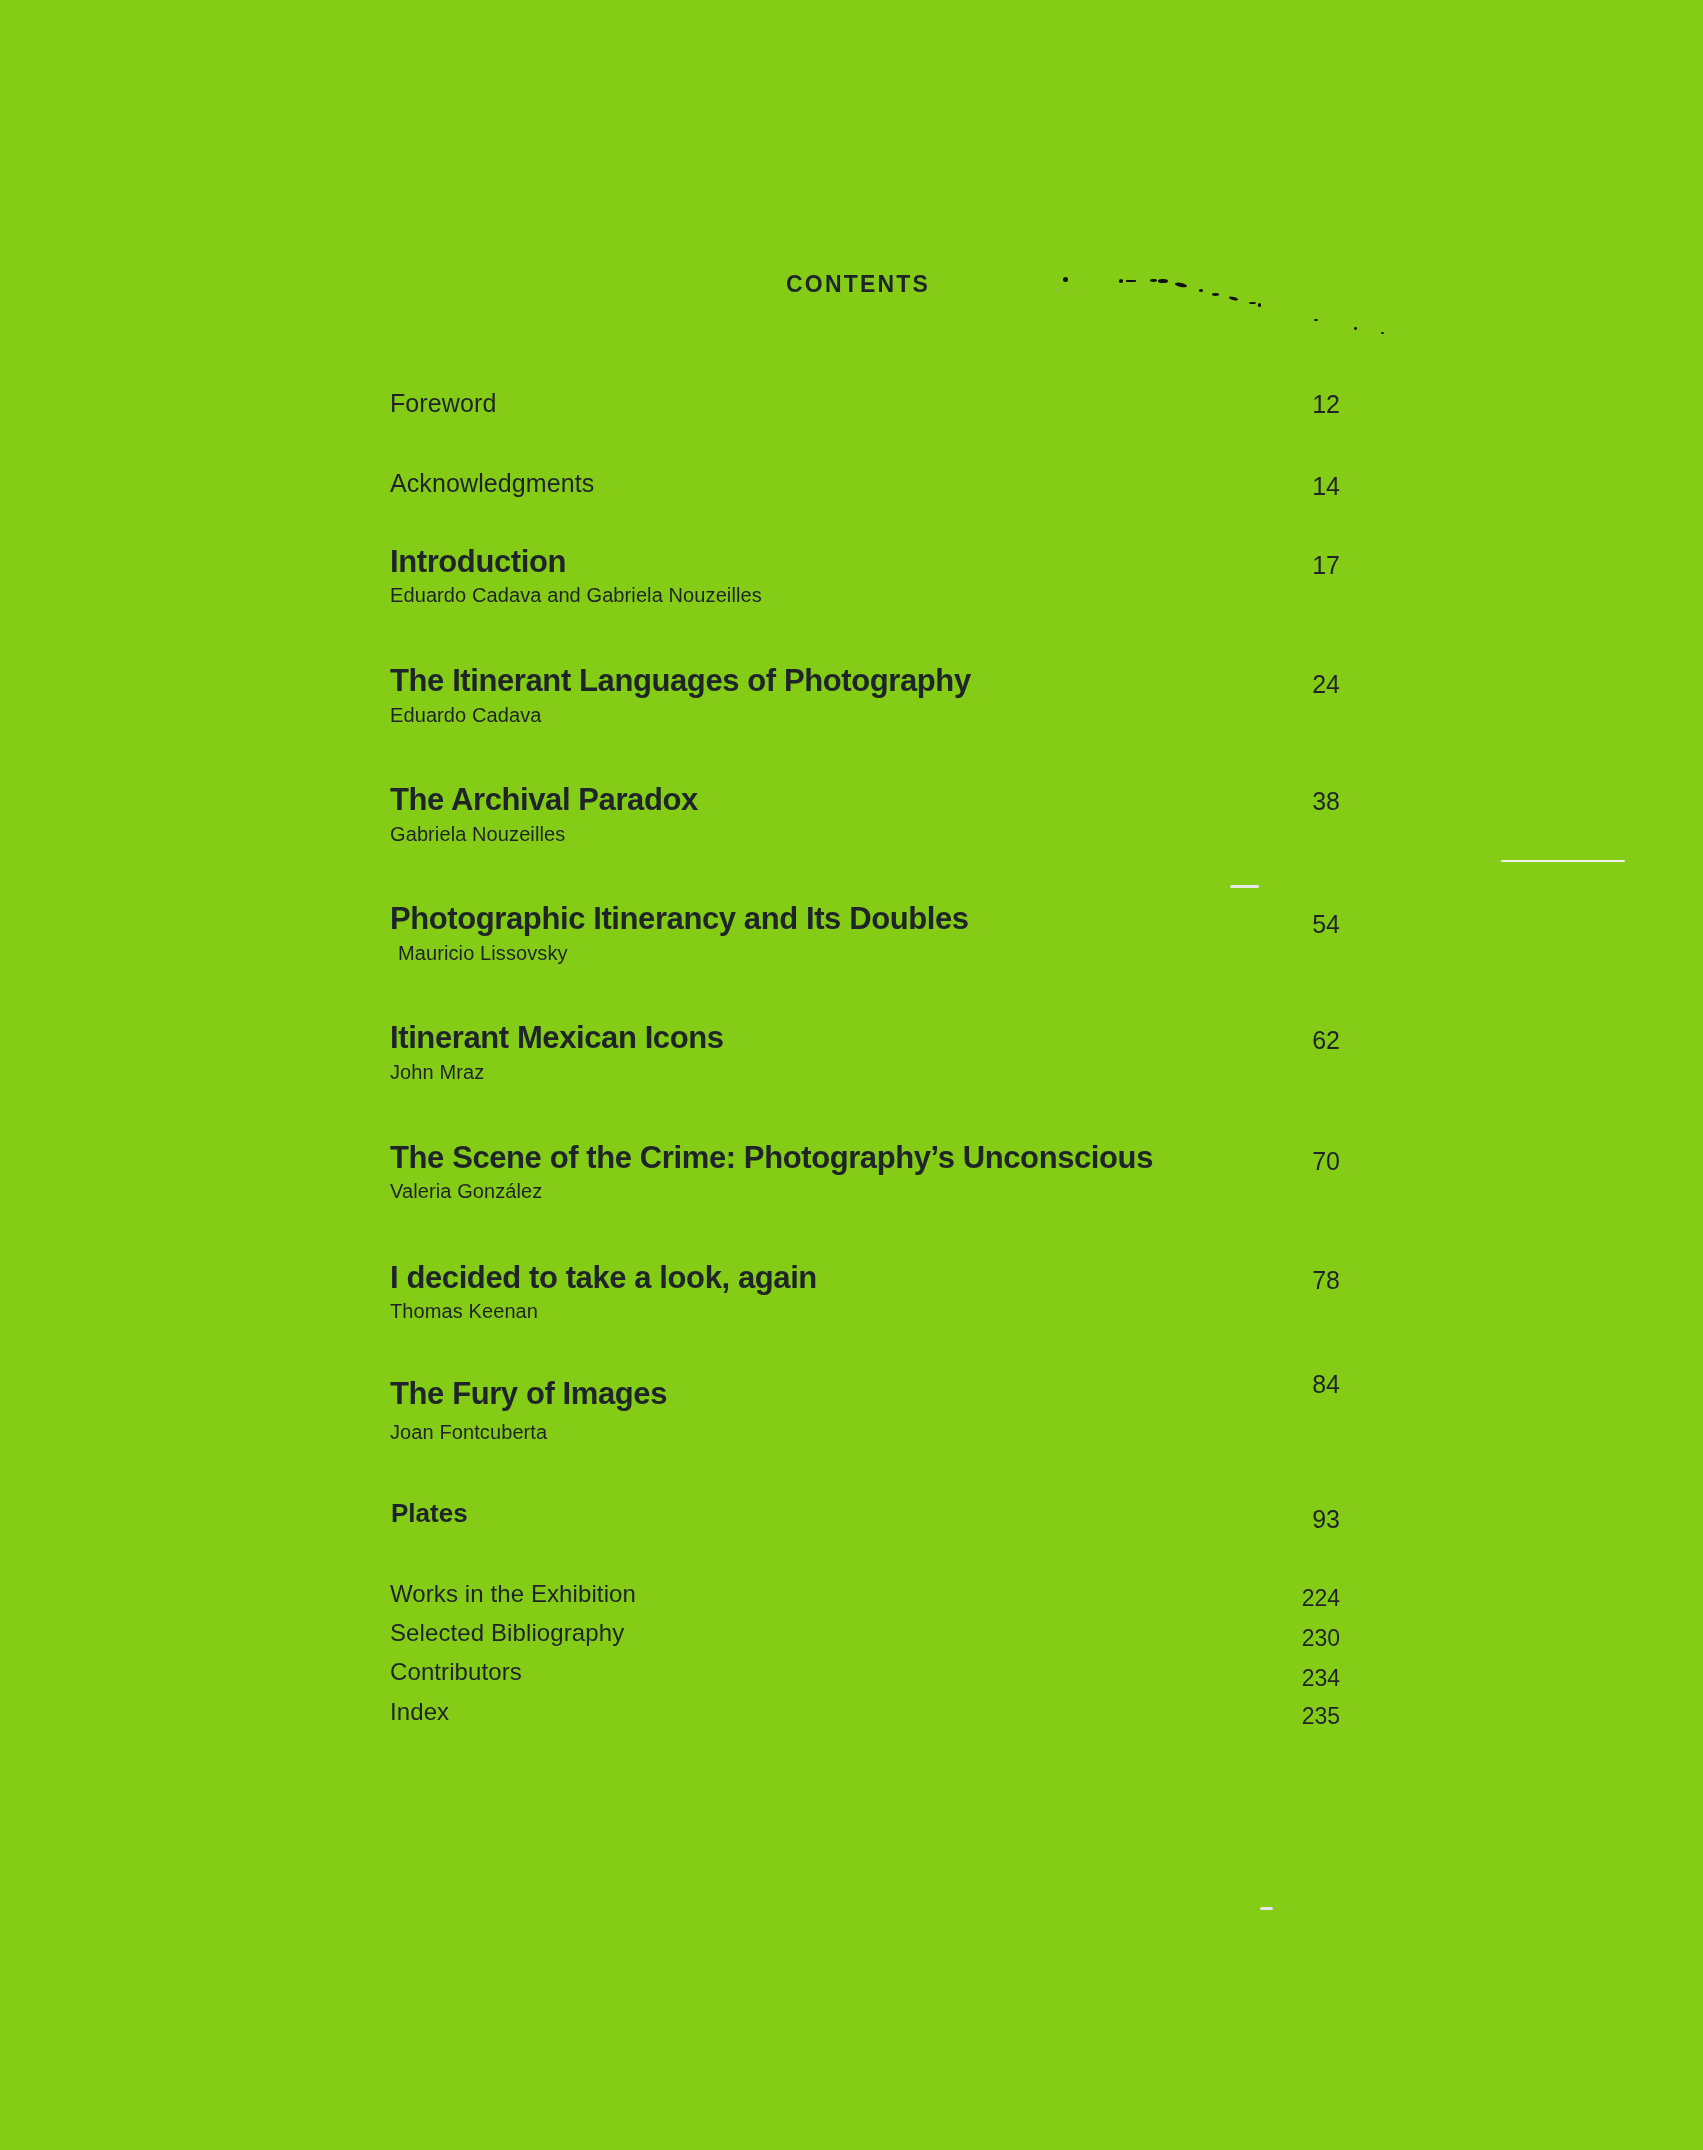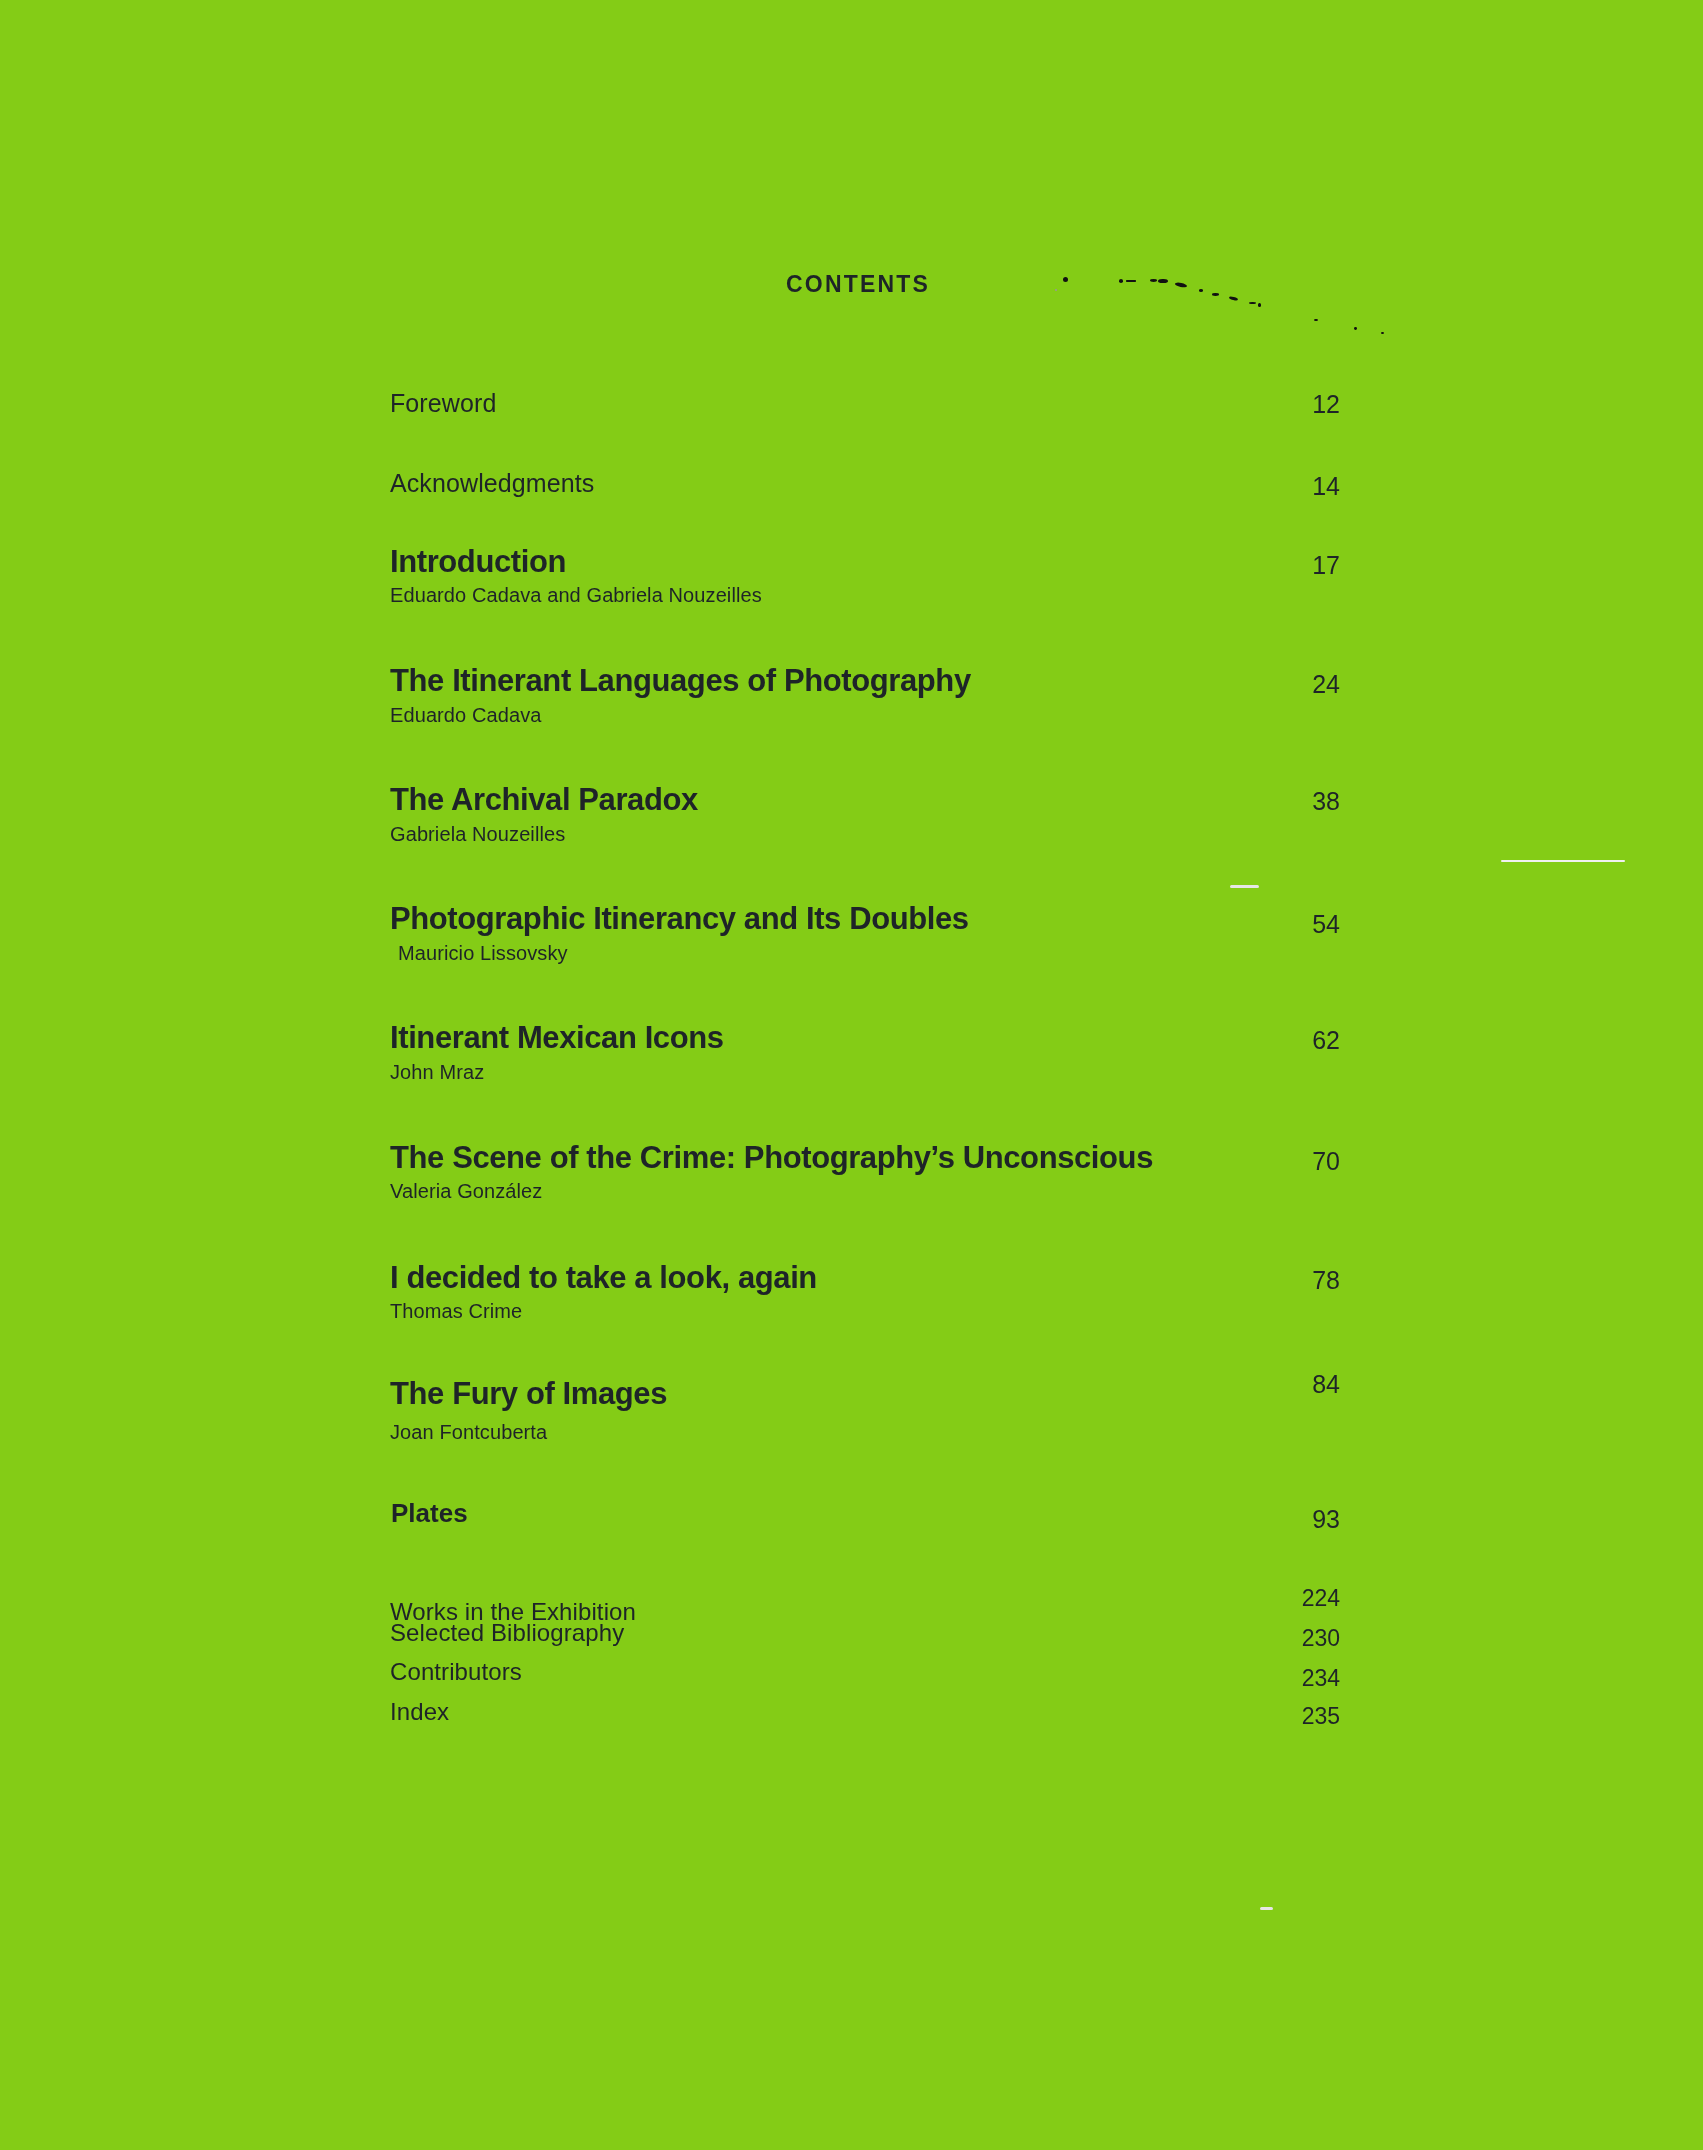--- a/index.html
+++ b/index.html
@@ -147,35 +147,35 @@
 
     <div class="entry-title" style="top:1022px;">Itinerant Mexican Icons</div>
     <div class="entry-author" style="top:1059px;">John Mraz</div>
     <div class="entry-page" style="top:1028px;">62</div>
 
     <div class="entry-title" style="top:1142px;">The Scene of the Crime: Photography’s Unconscious</div>
     <div class="entry-author" style="top:1178px;">Valeria González</div>
     <div class="entry-page" style="top:1149px;margin-left:41px;">70</div>
 
     <div class="entry-title" style="top:1262px;">I decided to take a look, again</div>
-    <div class="entry-author" style="top:1298px;">Thomas Crime</div>
+    <div class="entry-author" style="top:1298px;">Thomas Keenan</div>
     <div class="entry-page" style="top:1268px;">78</div>
 
     <div class="entry-title" style="top:1378px;">The Fury of Images</div>
     <div class="entry-author" style="top:1419px;">Joan Fontcuberta</div>
     <div class="entry-page" style="top:1372px;">84</div>
   </div>
 
   <div>
     <div class="plates-label" style="top:1500px;">Plates</div>
     <div class="entry-page" style="top:1507px;">93</div>
   </div>
 
   <div>
-    <div class="entry-label back-label" style="top:1582px;margin-top:18px;">Works in the Exhibition</div>
+    <div class="entry-label back-label" style="top:1582px;">Works in the Exhibition</div>
     <div class="entry-page back-page" style="top:1587px;">224</div>
 
     <div class="entry-label back-label" style="top:1621px;">Selected Bibliography</div>
     <div class="entry-page back-page" style="top:1627px;">230</div>
 
     <div class="entry-label back-label" style="top:1660px;">Contributors</div>
     <div class="entry-page back-page" style="top:1667px;">234</div>
 
     <div class="entry-label back-label" style="top:1700px;">Index</div>
     <div class="entry-page back-page" style="top:1705px;">235</div>

